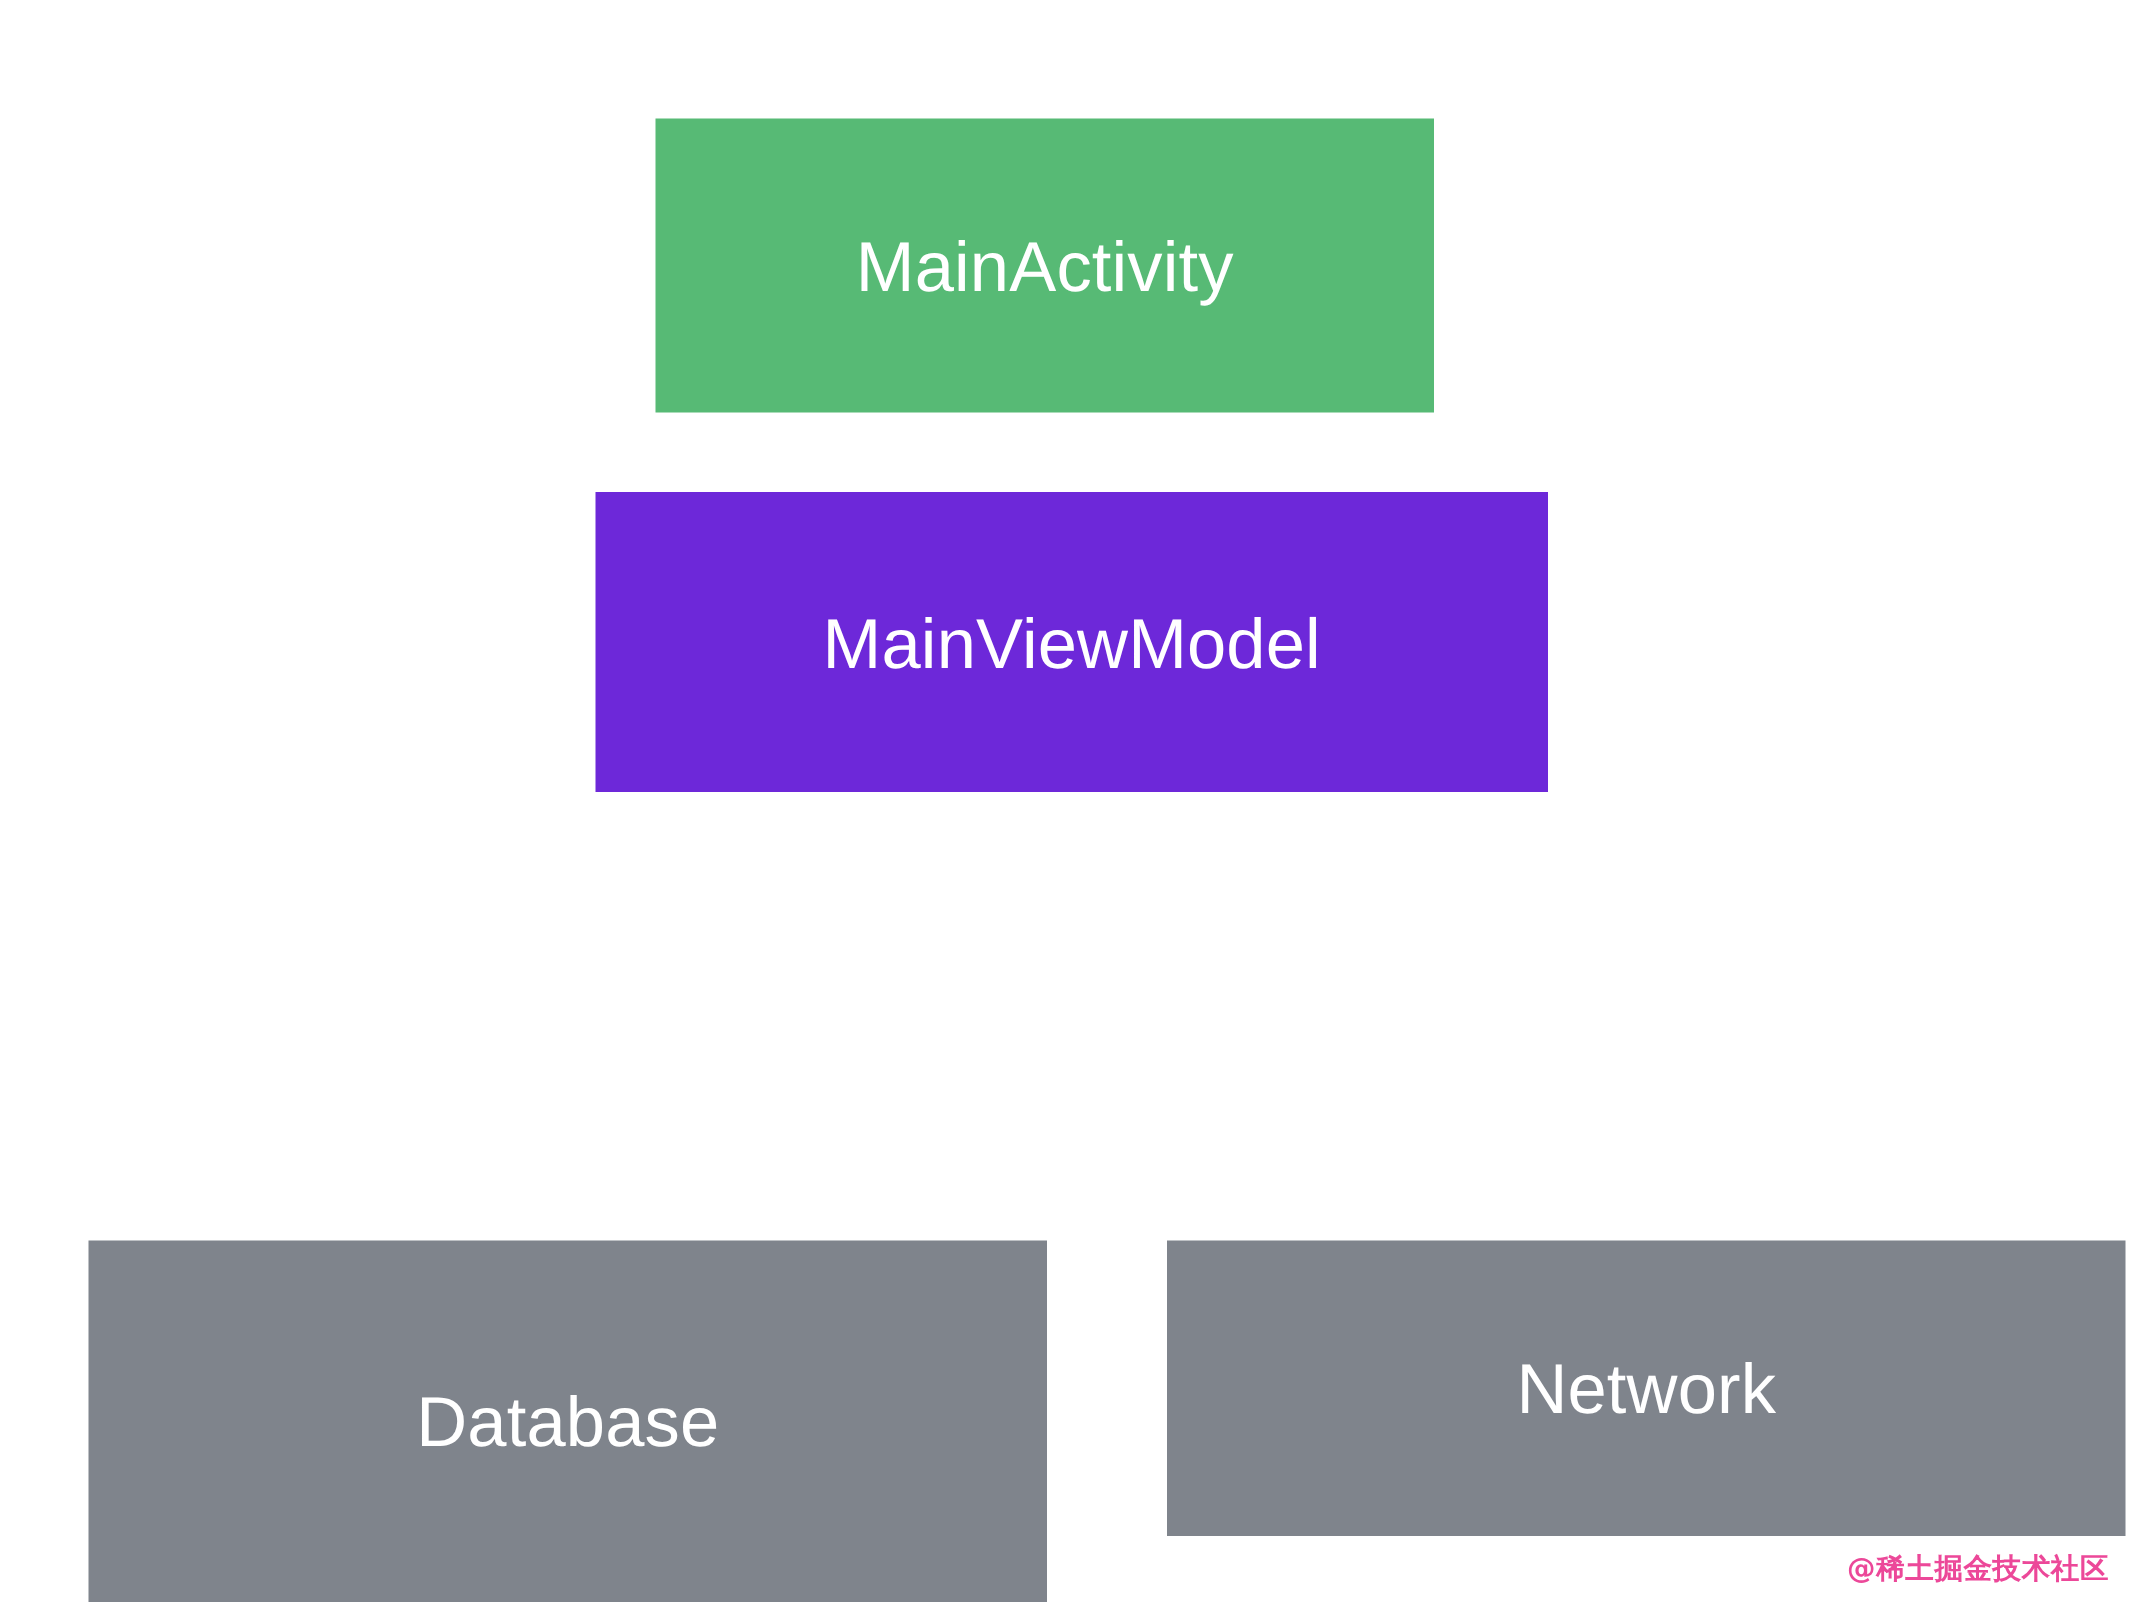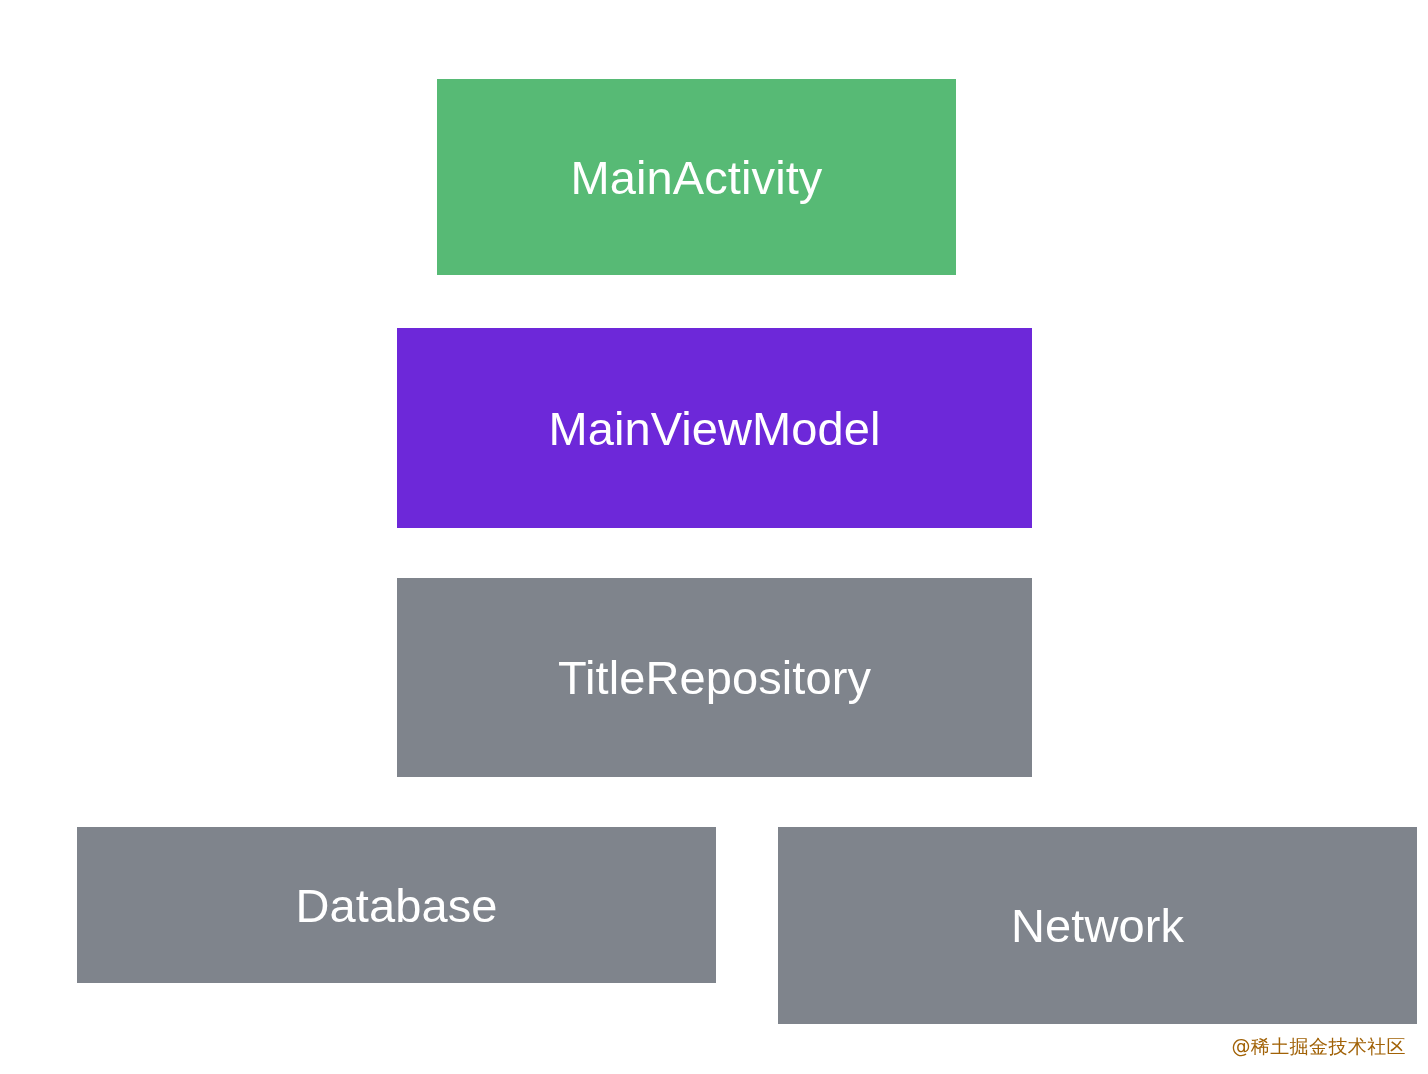--- a/index.html
+++ b/index.html
@@ -55,24 +55,24 @@
     width: 635px;
     height: 200px;
   }
   #box-title-repository {
     left: 397px;
     top: 578px;
     width: 635px;
     height: 199px;
   }
   #box-database {
-    left: 77px;
+    left: 59px;
     top: 827px;
     width: 639px;
-    height: 156px;
+    height: 241px;
     align-items: center;
   }
   #box-network {
     left: 778px;
     top: 827px;
     width: 639px;
     height: 197px;
   }
 
   #watermark {
@@ -94,27 +94,24 @@
 <div id="diagram-canvas" style="background: rgb(255, 255, 255);">
 
   <div class="arch-box" id="box-main-activity" style="background:#57ba75">
     <span class="arch-box-label" style="color: rgb(255, 255, 255);">MainActivity</span>
   </div>
 
   <div class="arch-box" id="box-main-view-model" style="background:#6d28d9">
     <span class="arch-box-label" style="color: rgb(255, 255, 255);">MainViewModel</span>
   </div>
 
-  <div class="arch-box" id="box-title-repository" style="background:#7f848c">
-    <span class="arch-box-label" style="color: rgb(255, 255, 255);">TitleRepository</span>
-  </div>
 
   <div class="arch-box" id="box-database" style="background:#7f848c">
     <span class="arch-box-label" style="color: rgb(255, 255, 255);">Database</span>
   </div>
 
   <div class="arch-box" id="box-network" style="background:#7f848c">
     <span class="arch-box-label" style="color: rgb(255, 255, 255);">Network</span>
   </div>
 
-  <div id="watermark" style="color: #a16207;">@稀土掘金技术社区</div>
+  <div id="watermark" style="color: #ec4899; font-weight: bold;">@稀土掘金技术社区</div>
 
 </div>
 
 </body></html>

